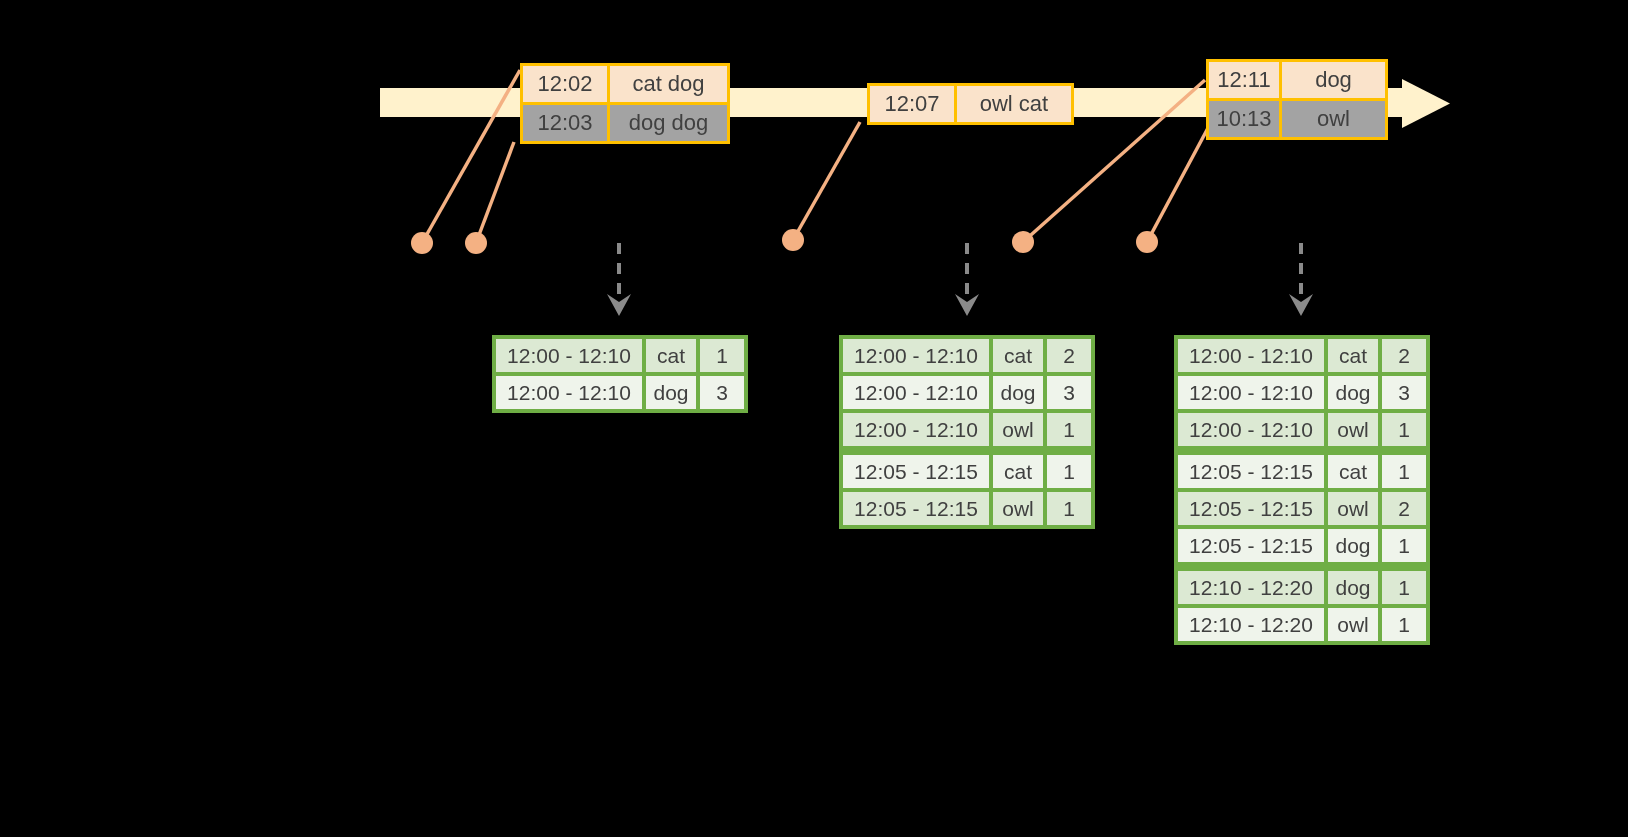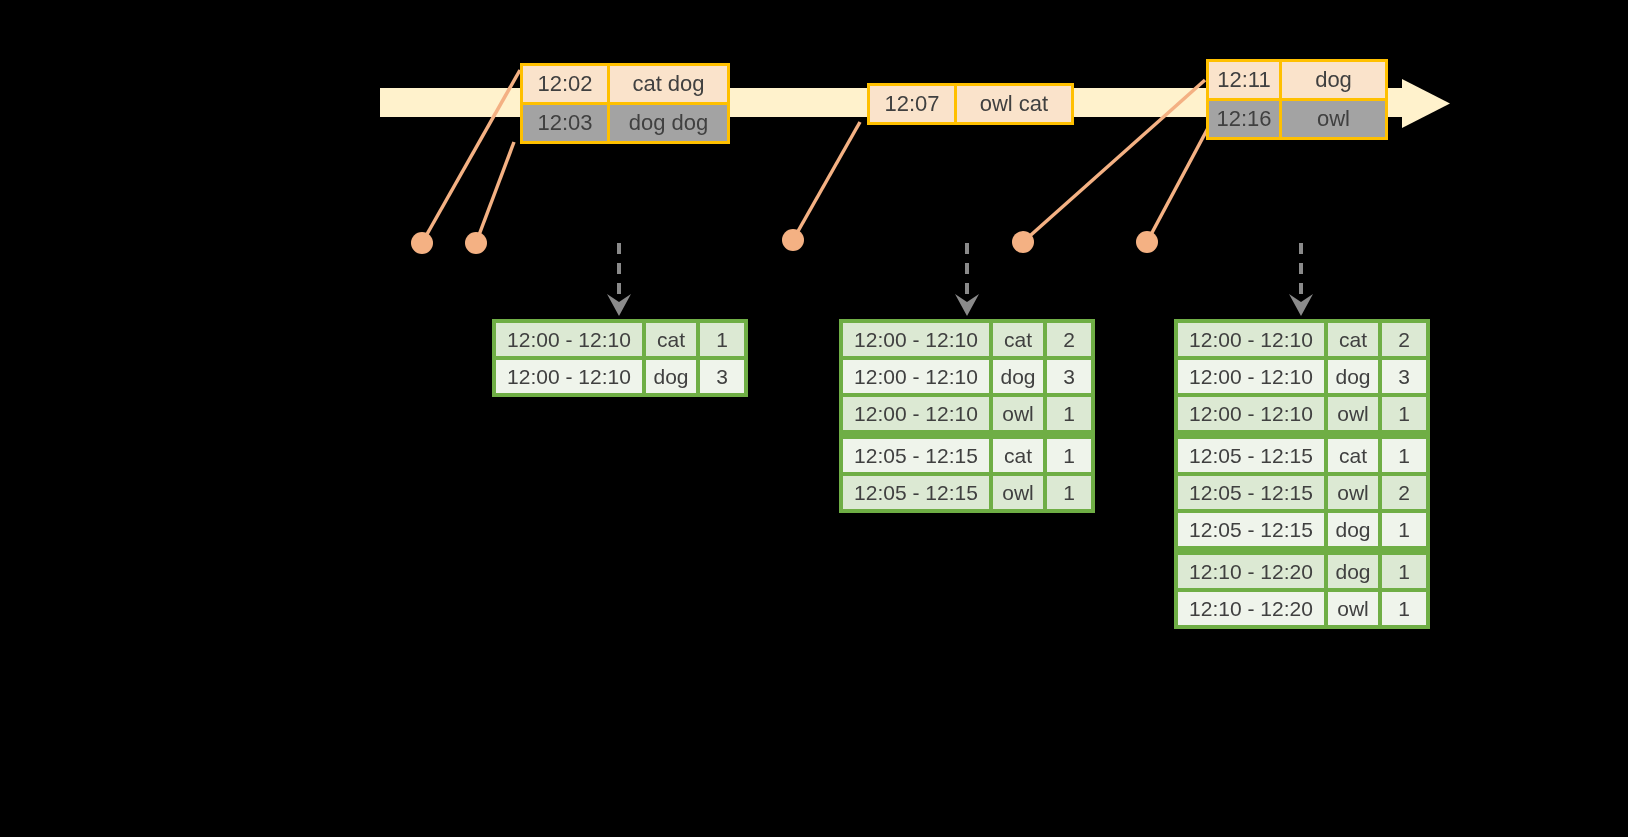--- a/index.html
+++ b/index.html
@@ -22,21 +22,21 @@
     display:flex;align-items:center;justify-content:center;height:36px;
   }
   .peach-dark{background:#FAE3CB;}
   .peach-light{background:#a3a3a3;}
   #event-box-1{left:520px;top:63px;width:204px;grid-template-columns:84px 1fr;}
   #event-box-2{left:867px;top:83px;width:201px;grid-template-columns:84px 1fr;text-align:center;}
   #event-box-3{left:1206px;top:59px;width:176px;grid-template-columns:70px 1fr;}
   
   .result-table{
     position:absolute;z-index:3;width:256px;background:#6FAE45;padding:4px;
-    box-sizing:border-box;font-size:21px;
+    box-sizing:border-box;font-size:21px;margin-top:16px;
   }
   .g-row{display:grid;grid-template-columns:146px 50px 1fr;grid-gap:4px;margin-top:4px;}
   .g-row:first-child{margin-top:0;}
   .g-row.group-start{margin-top:9px;}
   .g-cell{display:flex;align-items:center;justify-content:center;height:33px;}
   .green-dark .g-cell{background:#DCE9D3;}
   .green-light .g-cell{background:#EFF4EB;}
   #result-table-1{left:492px;top:319px;}
   #result-table-2{left:839px;top:319px;}
   #result-table-3{left:1174px;top:319px;}
@@ -88,21 +88,21 @@
   </div>
 
   <div id="event-box-2" class="event-box">
     <div class="cell peach-dark">12:07</div>
     <div class="cell peach-dark">owl cat</div>
   </div>
 
   <div id="event-box-3" class="event-box">
     <div class="cell peach-dark">12:11</div>
     <div class="cell peach-dark">dog</div>
-    <div class="cell peach-light">12:16</div>
+    <div class="cell peach-light">10:13</div>
     <div class="cell peach-light">owl</div>
   </div>
 
   <div id="result-table-1" class="result-table">
     <div class="g-row green-dark">
       <div class="g-cell">12:00 - 12:10</div>
       <div class="g-cell">cat</div>
       <div class="g-cell">1</div>
     </div>
     <div class="g-row green-light">

